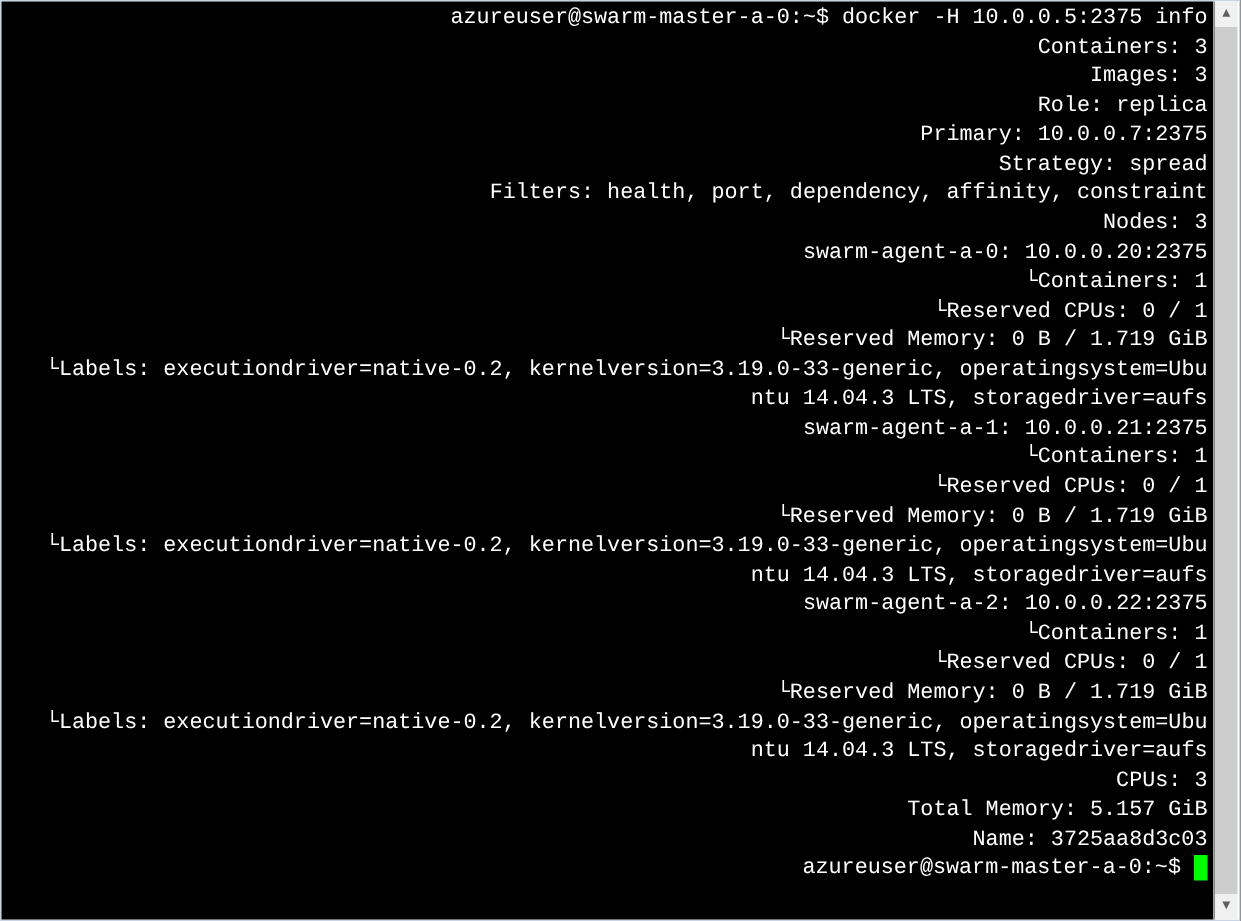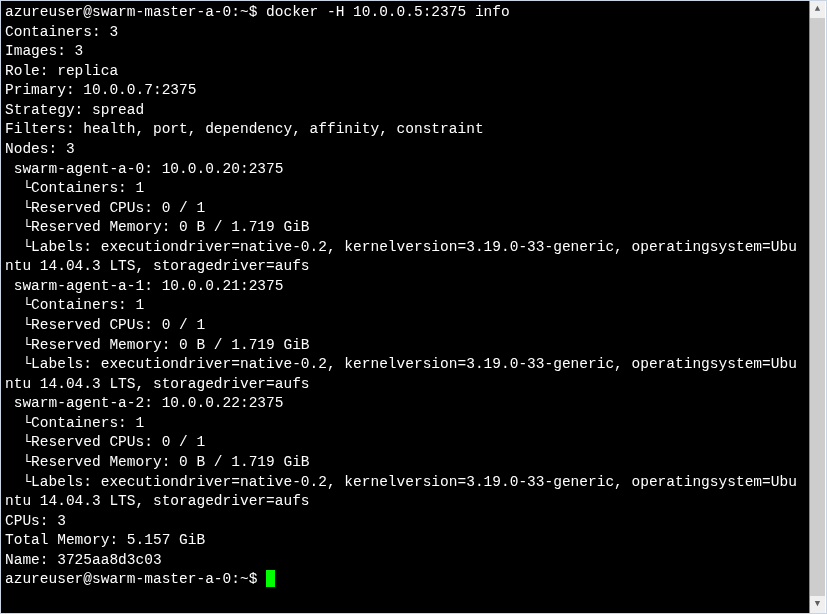--- a/index.html
+++ b/index.html
@@ -1,15 +1,15 @@
 <!DOCTYPE html>
 <html><head>
 <meta charset="utf-8">
 <style>
-  * { margin: 0; padding: 0; box-sizing: border-box; }
+  * { margin: 0; padding: 0; box-sizing: border-box; text-align: right; }
   body {
     background: #ffffff;
     font-family: "Consolas", "Courier New", monospace;
     font-size: 14.5px;
     line-height: 1.35;
     width: 827px;
     height: 614px;
     overflow: hidden;
     position: relative;
   }

